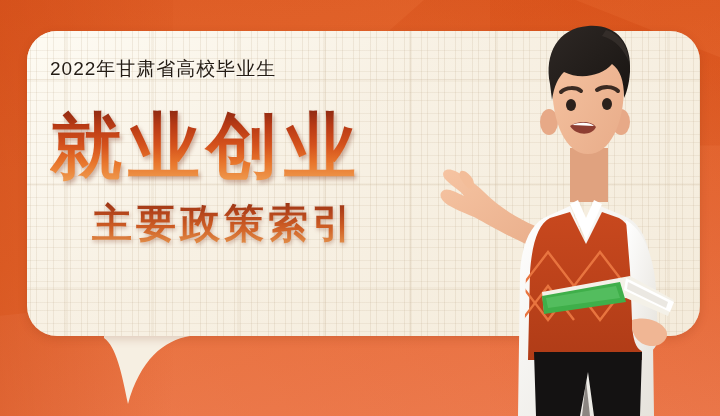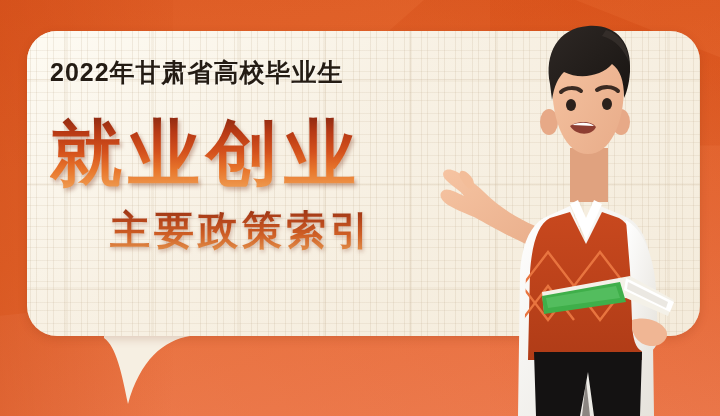--- a/index.html
+++ b/index.html
@@ -135,22 +135,22 @@
   
   .text-area {
     position: absolute;
     left: 50px;
     top: 56px;
     width: 400px;
     z-index: 6;
   }
   .subtitle {
     font-family: "Liberation Sans", "DejaVu Sans", sans-serif;
-    font-size: 25px;
-    font-weight: 700;
+    font-size: 19px;
+    font-weight: 400;
     letter-spacing: 1px;
     color: #241c14;
     text-shadow: 1px 1px 0 rgba(255,255,255,0.55);
     white-space: nowrap;
   }
   .headline {
     margin-top: 27px;
     font-family: "Liberation Sans", "DejaVu Sans", sans-serif;
     font-size: 72px;
     font-weight: 700;
@@ -159,21 +159,21 @@
     white-space: nowrap;
     background: linear-gradient(180deg, #8e2a12 0%, #b83a15 22%, #d4511c 48%, #e8762c 72%, #f0a055 100%);
     -webkit-background-clip: text;
     background-clip: text;
     color: transparent;
     -webkit-text-fill-color: transparent;
     filter: drop-shadow(2px 3px 2px rgba(120,45,20,0.35));
   }
   .subhead {
     margin-top: 12px;
-    margin-left: 60px;
+    margin-left: 42px;
     font-family: "Liberation Sans", "DejaVu Sans", sans-serif;
     font-size: 40px;
     font-weight: 700;
     letter-spacing: 4px;
     white-space: nowrap;
     background: linear-gradient(180deg, #8a2d13 0%, #b2421a 28%, #cf5f25 58%, #e08a46 85%, #edb079 100%);
     -webkit-background-clip: text;
     background-clip: text;
     color: transparent;
     -webkit-text-fill-color: transparent;

